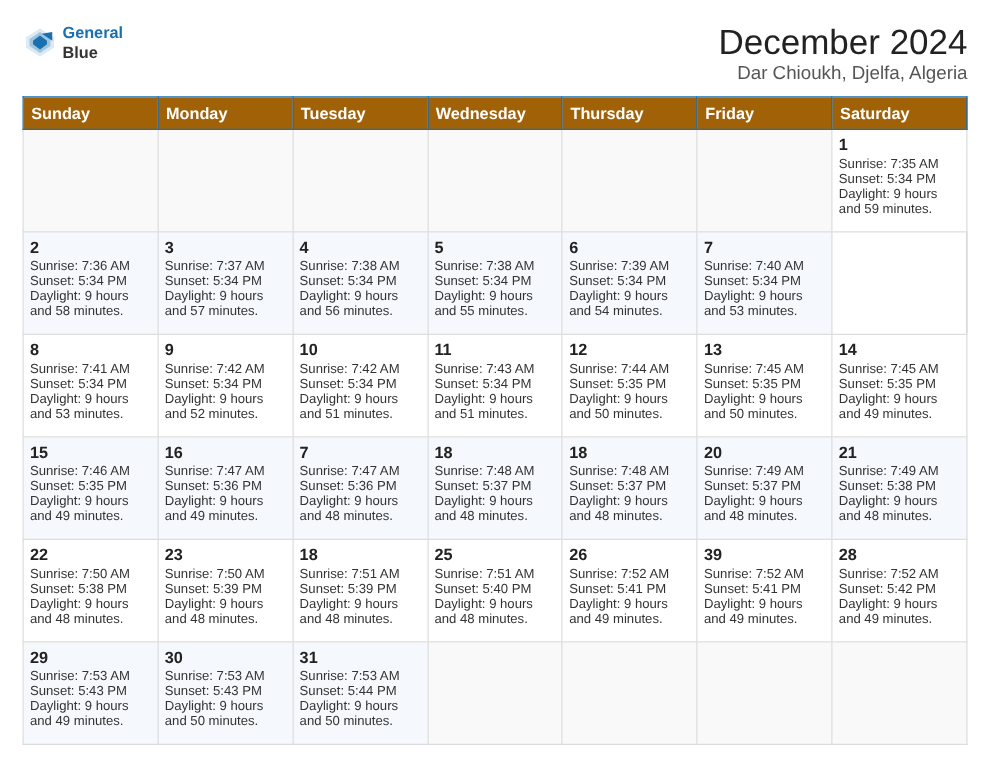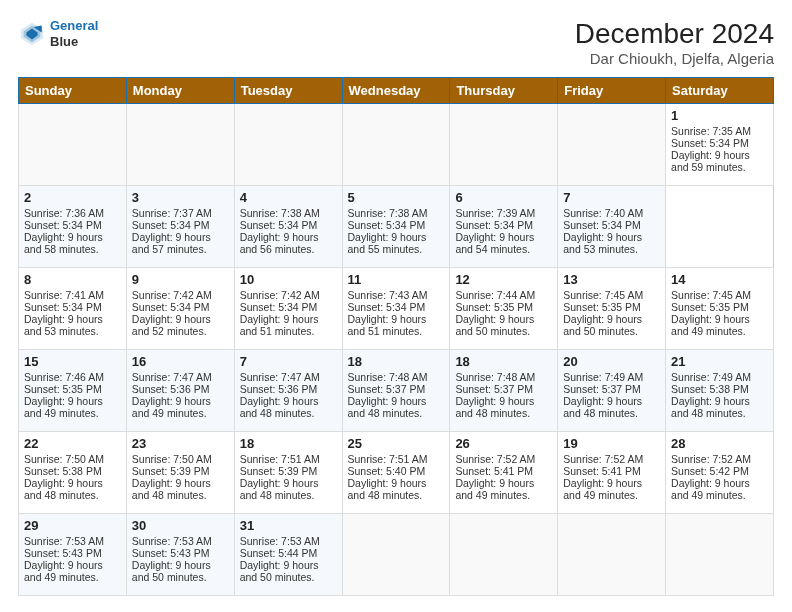--- a/index.html
+++ b/index.html
@@ -166,21 +166,21 @@
           <td><span class="day-num">18</span><span>Sunrise: 7:48 AM</span><br><span>Sunset: 5:37 PM</span><br><span>Daylight: 9 hours and 48 minutes.</span></td>
           <td><span class="day-num">20</span><span>Sunrise: 7:49 AM</span><br><span>Sunset: 5:37 PM</span><br><span>Daylight: 9 hours and 48 minutes.</span></td>
           <td><span class="day-num">21</span><span>Sunrise: 7:49 AM</span><br><span>Sunset: 5:38 PM</span><br><span>Daylight: 9 hours and 48 minutes.</span></td>
         </tr>
         <tr>
           <td><span class="day-num">22</span><span>Sunrise: 7:50 AM</span><br><span>Sunset: 5:38 PM</span><br><span>Daylight: 9 hours and 48 minutes.</span></td>
           <td><span class="day-num">23</span><span>Sunrise: 7:50 AM</span><br><span>Sunset: 5:39 PM</span><br><span>Daylight: 9 hours and 48 minutes.</span></td>
           <td><span class="day-num">18</span><span>Sunrise: 7:51 AM</span><br><span>Sunset: 5:39 PM</span><br><span>Daylight: 9 hours and 48 minutes.</span></td>
           <td><span class="day-num">25</span><span>Sunrise: 7:51 AM</span><br><span>Sunset: 5:40 PM</span><br><span>Daylight: 9 hours and 48 minutes.</span></td>
           <td><span class="day-num">26</span><span>Sunrise: 7:52 AM</span><br><span>Sunset: 5:41 PM</span><br><span>Daylight: 9 hours and 49 minutes.</span></td>
-          <td><span class="day-num">19</span><span>Sunrise: 7:52 AM</span><br><span>Sunset: 5:41 PM</span><br><span>Daylight: 9 hours and 49 minutes.</span></td>
+          <td><span class="day-num">39</span><span>Sunrise: 7:52 AM</span><br><span>Sunset: 5:41 PM</span><br><span>Daylight: 9 hours and 49 minutes.</span></td>
           <td><span class="day-num">28</span><span>Sunrise: 7:52 AM</span><br><span>Sunset: 5:42 PM</span><br><span>Daylight: 9 hours and 49 minutes.</span></td>
         </tr>
         <tr>
           <td><span class="day-num">29</span><span>Sunrise: 7:53 AM</span><br><span>Sunset: 5:43 PM</span><br><span>Daylight: 9 hours and 49 minutes.</span></td>
           <td><span class="day-num">30</span><span>Sunrise: 7:53 AM</span><br><span>Sunset: 5:43 PM</span><br><span>Daylight: 9 hours and 50 minutes.</span></td>
           <td><span class="day-num">31</span><span>Sunrise: 7:53 AM</span><br><span>Sunset: 5:44 PM</span><br><span>Daylight: 9 hours and 50 minutes.</span></td>
           <td class="empty-cell"></td>
           <td class="empty-cell"></td>
           <td class="empty-cell"></td>
           <td class="empty-cell"></td>

